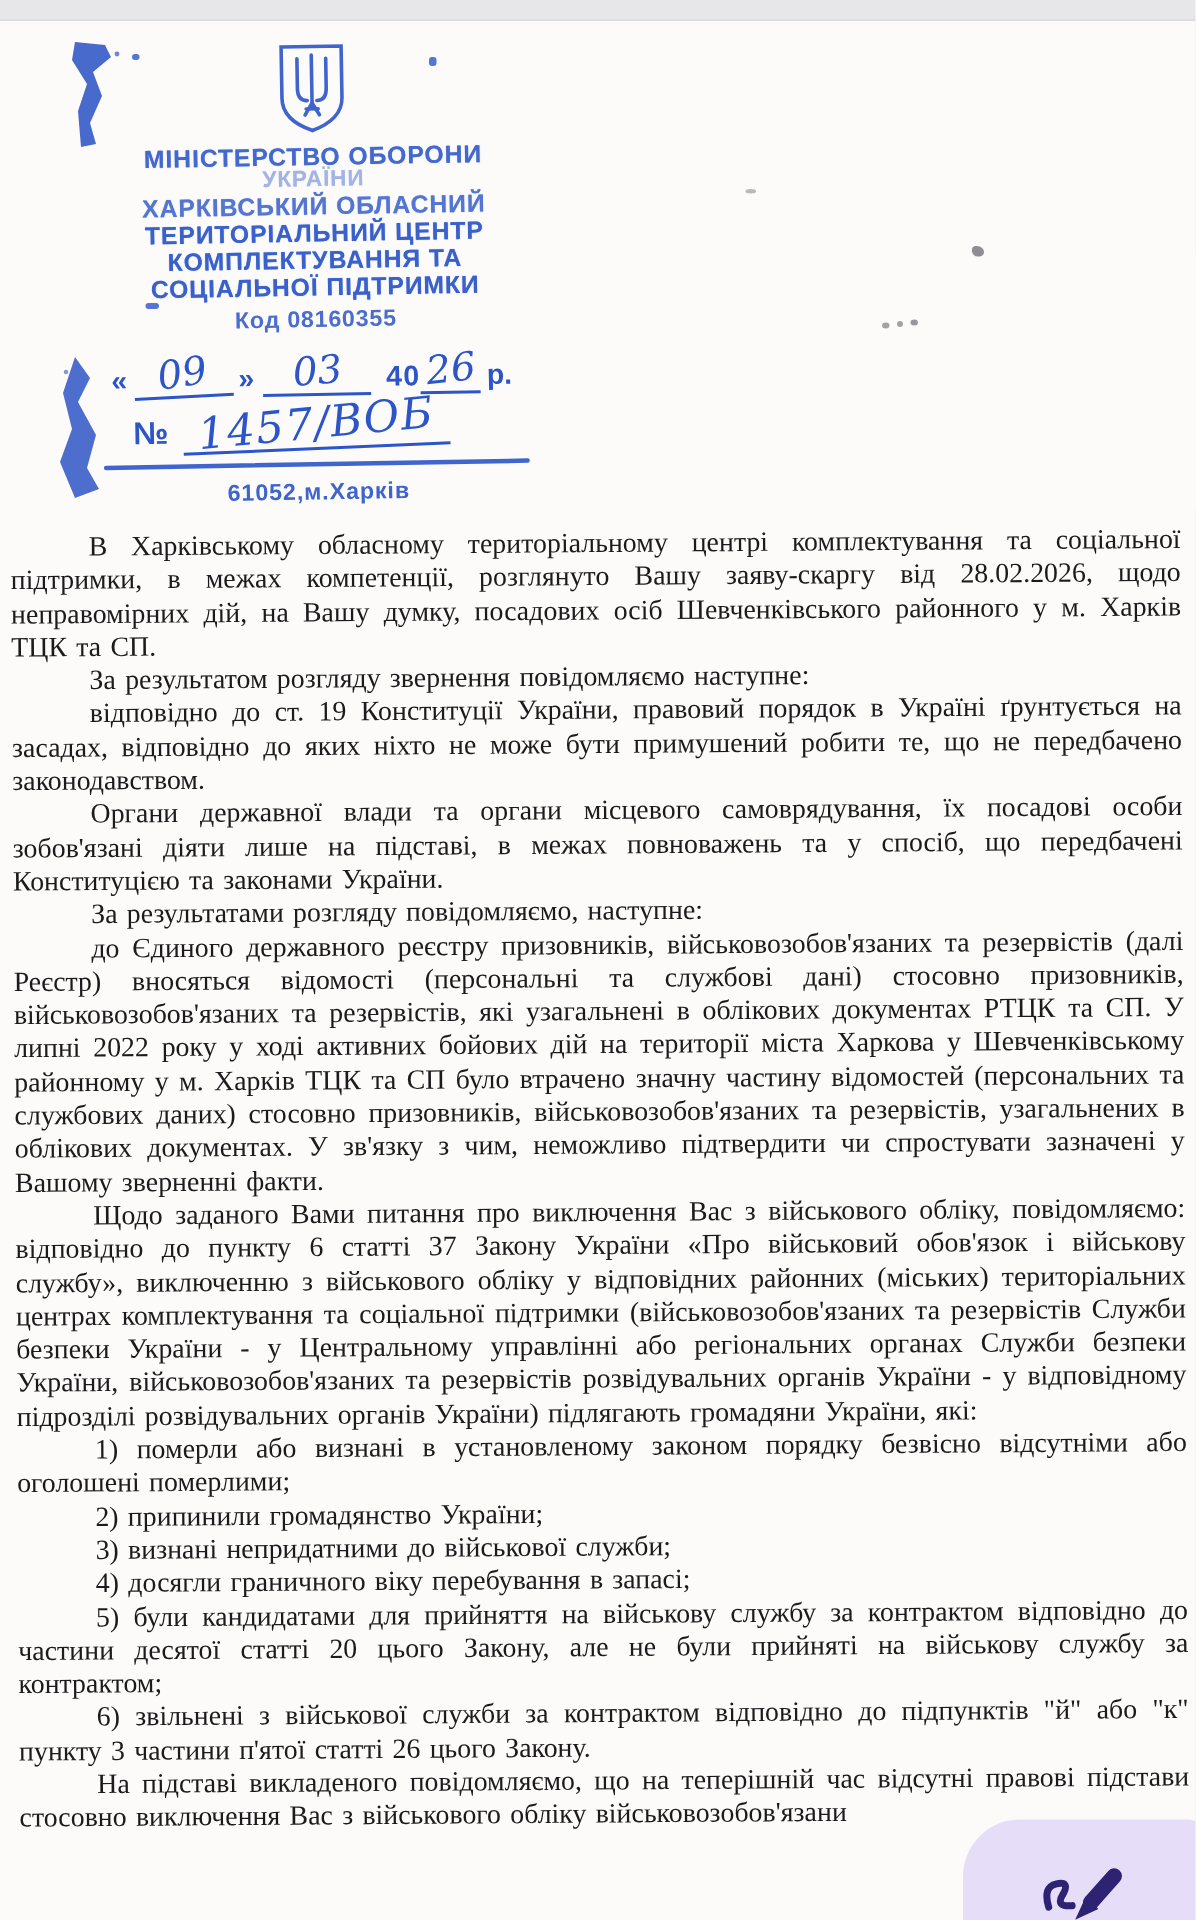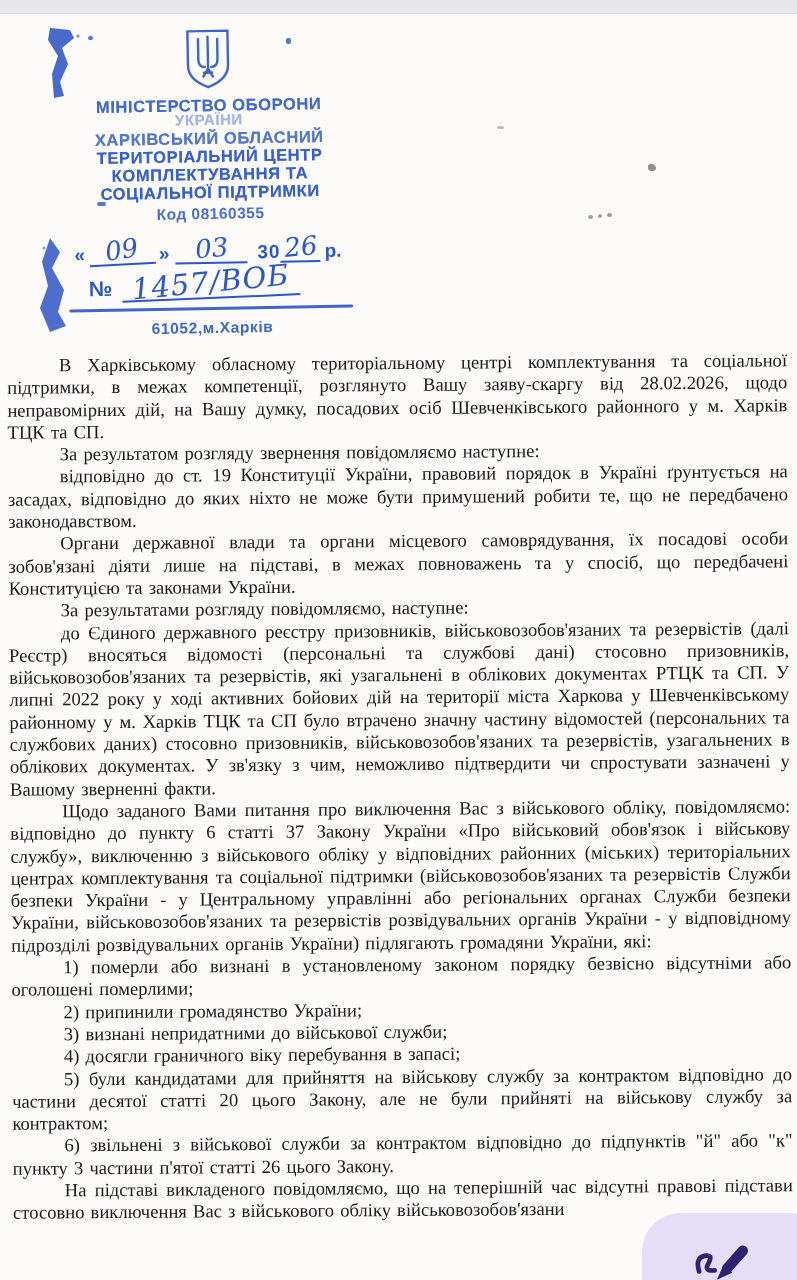--- a/index.html
+++ b/index.html
@@ -115,21 +115,21 @@
         <div class="stamp-line">СОЦІАЛЬНОЇ ПІДТРИМКИ</div>
       </div>
 
     <div class="stamp-code">Код 08160355</div>
 
     <div class="stamp-date-row">
       <span>«</span>
       <span class="u-line day-line"><span class="hand">09</span></span>
       <span>»</span>
       <span class="u-line month-line"><span class="hand">03</span></span>
-      <span class="year-print">30</span>
+      <span class="year-print">40</span>
       <span class="u-line year-line"><span class="hand">26</span></span>
       <span>р.</span>
     </div>
 
     <div class="stamp-num-row">
       <span>№</span>
       <span class="u-line num-line"><span class="hand">1457/ВОБ</span></span>
     </div>
 
     <div class="stamp-rule"></div>

